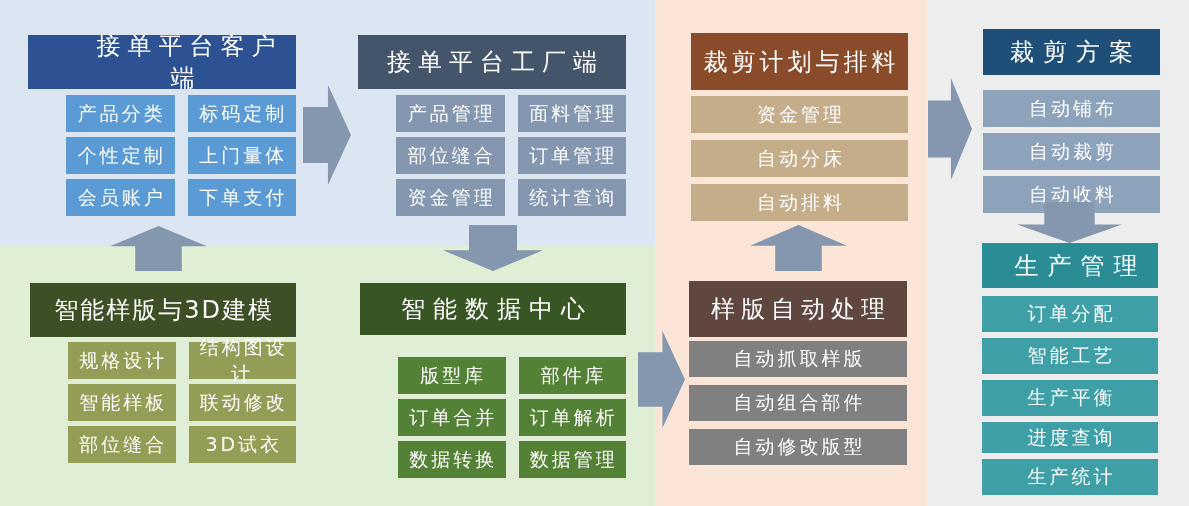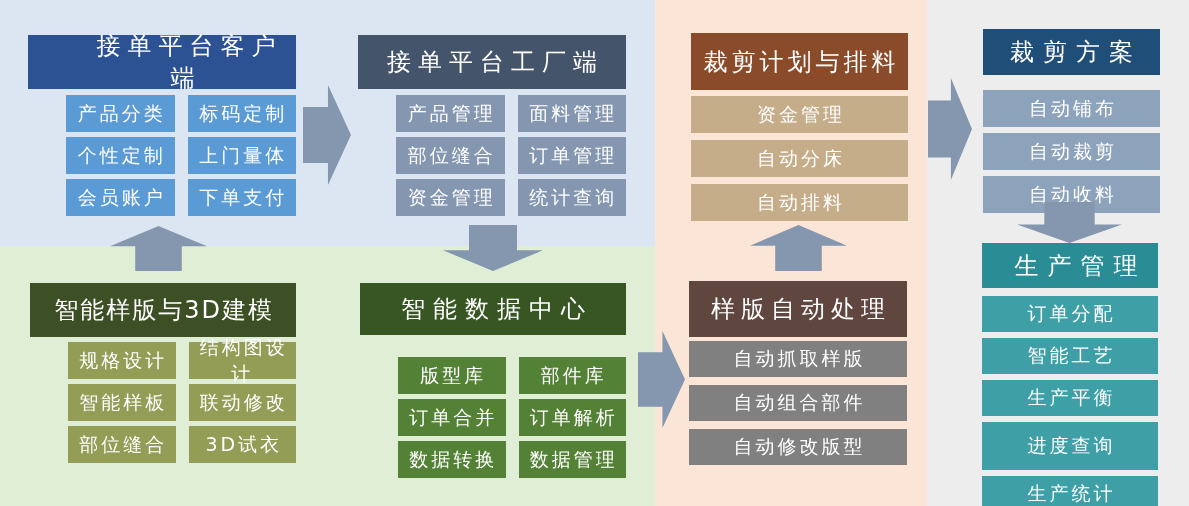--- a/index.html
+++ b/index.html
@@ -132,21 +132,21 @@
     <div class="item" style="height:36px;">自动修改版型</div>
   </div>
 </div>
 
 <div class="panel p8" style="left:982px;top:243px;width:176px;">
   <div class="hdr" style="height:45px;padding-left:12px;">生产管理</div>
   <div class="grid" style="margin-top:8px;grid-row-gap:6px;">
     <div class="item" style="height:36px;">订单分配</div>
     <div class="item" style="height:36px;">智能工艺</div>
     <div class="item" style="height:36px;">生产平衡</div>
-    <div class="item" style="height:48px;">进度查询</div>
+    <div class="item" style="height:31px;">进度查询</div>
     <div class="item" style="height:36px;">生产统计</div>
   </div>
 </div>
 
 <div class="arrow ar" style="left:303px;top:85px;width:48px;height:100px;"></div>
 <div class="arrow au" style="left:110px;top:226px;width:97px;height:45px;"></div>
 <div class="arrow ad" style="left:443px;top:225px;width:100px;height:46px;"></div>
 <div class="arrow ar" style="left:638px;top:331px;width:47px;height:97px;"></div>
 <div class="arrow au" style="left:750px;top:225px;width:97px;height:46px;"></div>
 <div class="arrow ar" style="left:928px;top:78px;width:44px;height:102px;"></div>

